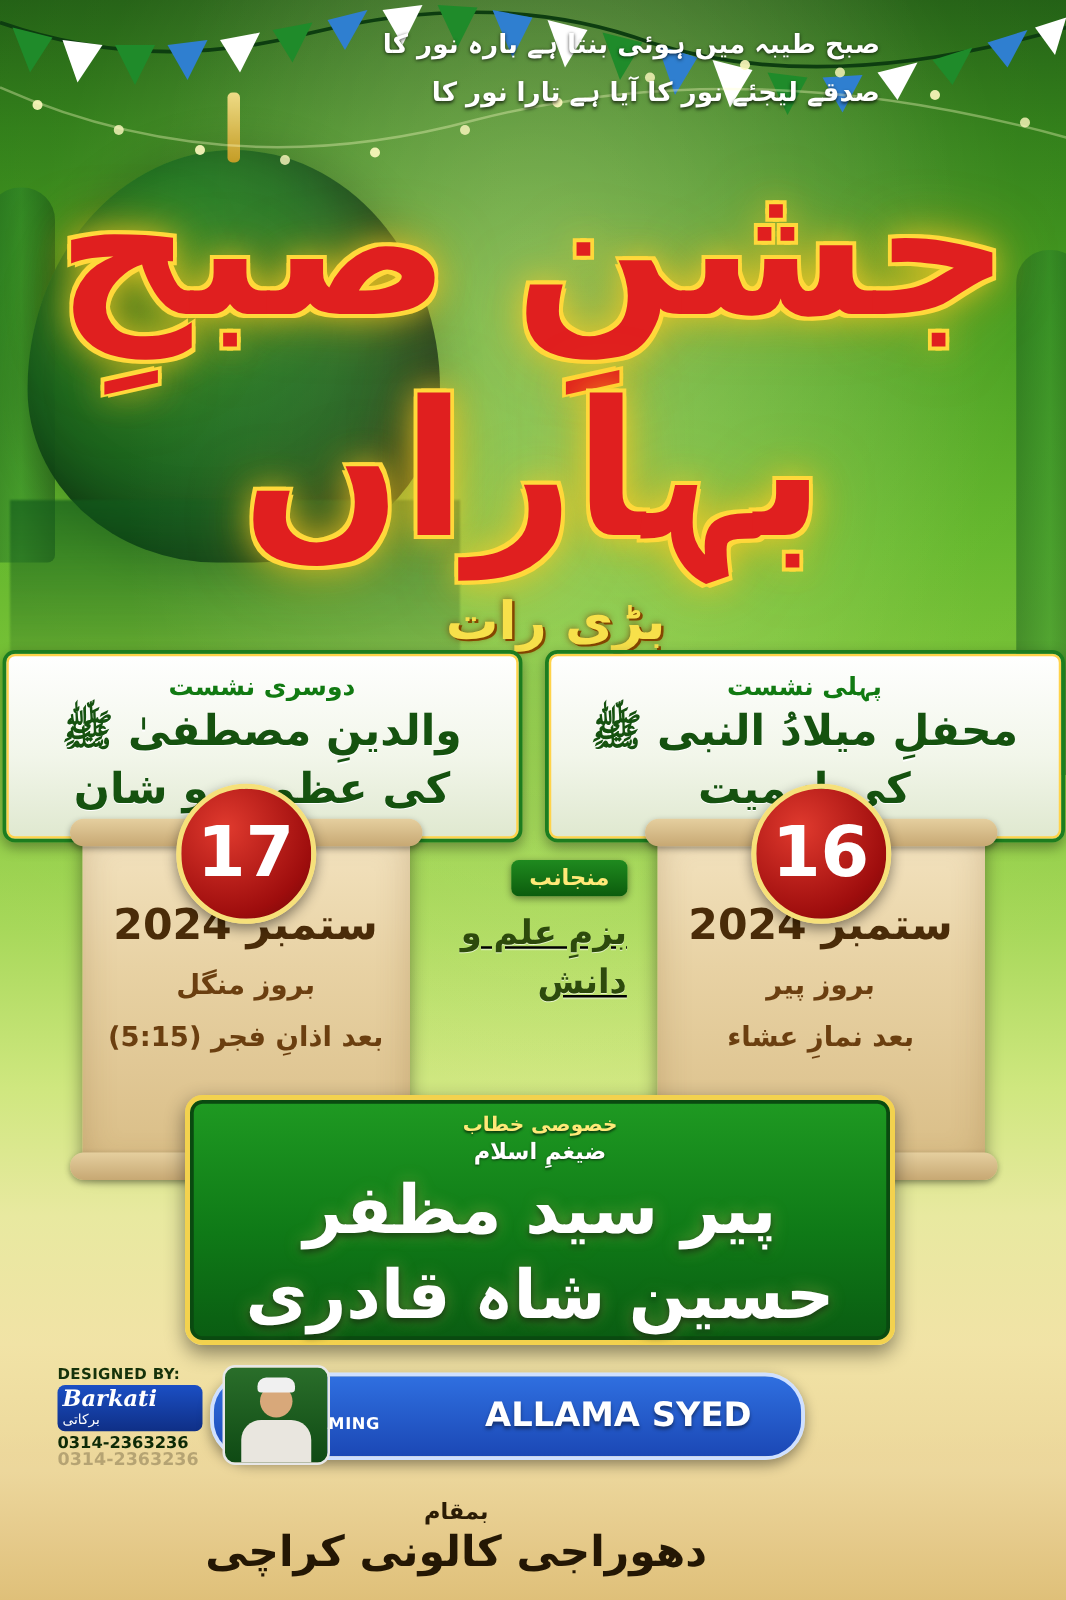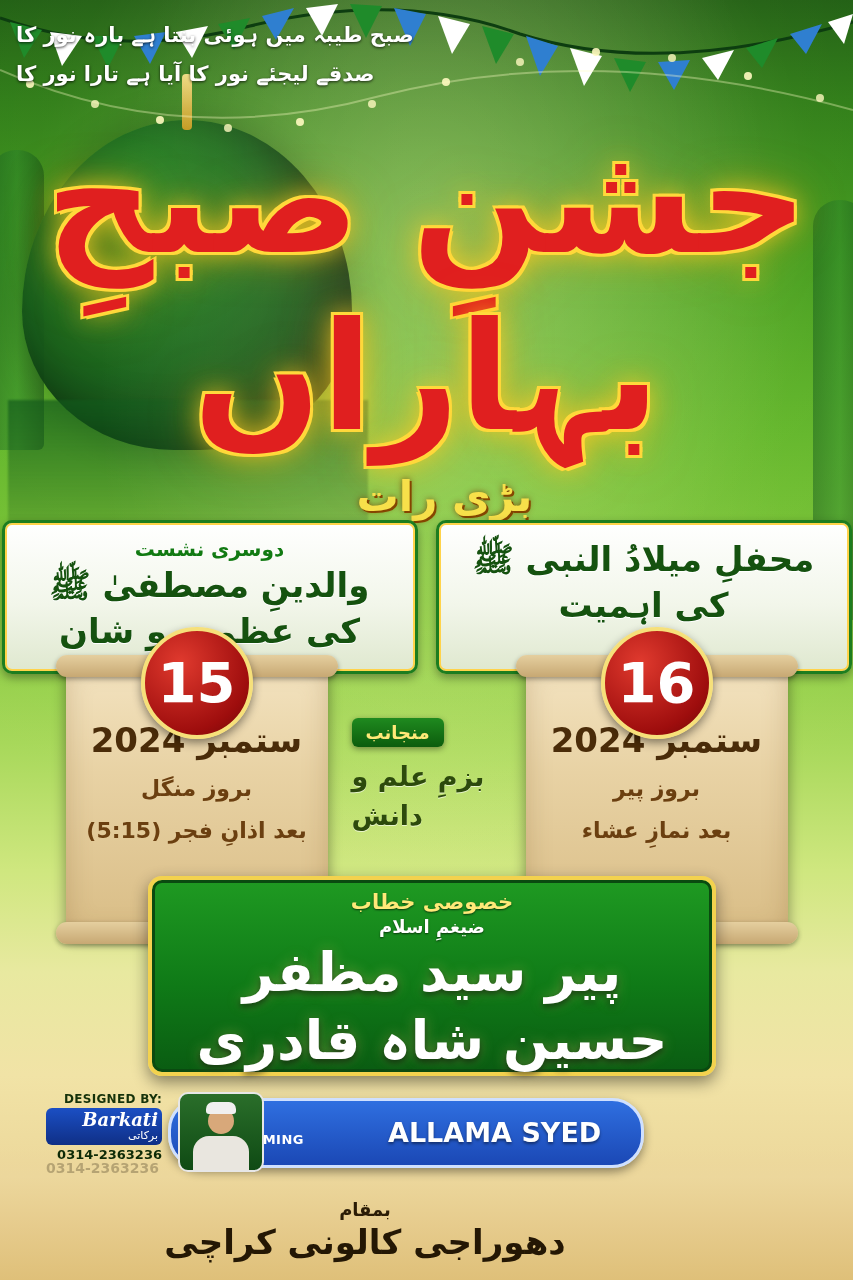--- a/index.html
+++ b/index.html
@@ -121,22 +121,22 @@
     font-size: 42px;
     font-weight: bold;
     color: #f7e04a;
     text-shadow: 0 0 6px rgba(120,60,0,0.8), 2px 2px 0 #8a4a00;
     padding-left: 36px;
   }
 
   
   .couplet {
     position: absolute;
-    top: 16px; left: 16px; width: 703px;
-    text-align: left;
+    top: 16px; left: 1px; width: 703px;
+    text-align: right;
     direction: rtl;
     color: #ffffff;
     font-size: 21px;
     line-height: 1.85;
     font-weight: bold;
     text-shadow: 0 1px 3px rgba(0,0,0,0.75);
     z-index: 6;
   }
 
   
@@ -233,23 +233,24 @@
   .dsub {
     margin-top: 12px;
     font-size: 22px;
     font-weight: bold;
     color: #6b3f10;
     line-height: 1.4;
   }
   .mid-badge {
     position: relative;
     width: 150px;
-    margin-top: 88px;
-    direction: rtl;
-    text-align: left;
+    margin-top: 58px;
+    direction: rtl;
+    text-align: right;
+    text-decoration: underline;
   }
   .mid-badge .tag {
     display: inline-block;
     background: linear-gradient(to bottom,#1f8a1f,#0c5c0d);
     color: #ffe978;
     font-size: 18px;
     font-weight: bold;
     padding: 4px 14px;
     border-radius: 6px;
     box-shadow: 0 2px 6px rgba(0,0,0,0.4);
@@ -271,21 +272,21 @@
     background: linear-gradient(to bottom,#1f9a22 0%, #0f7a17 55%, #0a5c12 100%);
     border: 4px solid #f3d24e;
     border-radius: 14px;
     box-shadow: 0 6px 16px rgba(0,0,0,0.45), inset 0 0 0 3px #0a4a10;
     direction: rtl;
     text-align: center;
     padding-top: 10px;
     z-index: 5;
   }
   .speaker-panel .khitab {
-    font-size: 21px;
+    font-size: 16px;
     font-weight: bold;
     color: #ffe978;
     text-shadow: 0 1px 2px rgba(0,0,0,0.6);
   }
   .speaker-panel .zeegham {
     font-size: 18px;
     font-weight: bold;
     color: #ffffff;
     margin-top: 2px;
     text-shadow: 0 1px 2px rgba(0,0,0,0.6);
@@ -377,21 +378,21 @@
     width: 56px; height: 34px;
     border-radius: 16px 16px 0 0;
     background: #e9e6df;
   }
 
   
   .designer {
     position: absolute;
     left: 46px; top: 1092px;
     width: 116px;
-    text-align: right;
+    text-align: left;
     z-index: 6;
   }
   .designer .dby {
     font-size: 12px;
     font-weight: bold;
     color: #15320a;
     letter-spacing: 0.3px;
   }
   .designer .dlogo {
     margin-top: 2px;
@@ -526,20 +527,21 @@
     <div>صدقے لیجئے نور کا آیا ہے تارا نور کا</div>
   </div>
 
   <div class="title-wrap">
     <div class="title-main">جشنِ صبحِ بہاراں</div>
     <div class="title-sub">بڑی رات</div>
   </div>
 
   <div class="sessions">
     <div class="session">
+      <div class="kicker">پہلی نشست</div>
       <div class="line">محفلِ میلادُ النبی ﷺ کی اہمیت</div>
     </div>
     <div class="session">
       <div class="kicker">دوسری نشست</div>
       <div class="line">والدینِ مصطفیٰ ﷺ کی عظمت و شان</div>
     </div>
   </div>
 
   <div class="dates">
 
@@ -549,21 +551,21 @@
       <div class="dsub">بروز پیر</div>
       <div class="dsub">بعد نمازِ عشاء</div>
     </div>
 
     <div class="mid-badge">
       <div class="tag">منجانب</div>
       <div class="mid-text">بزمِ علم و دانش</div>
     </div>
 
     <div class="scroll-card">
-      <div class="daynum">15</div>
+      <div class="daynum">17</div>
       <div class="dmonth">ستمبر 2024</div>
       <div class="dsub">بروز منگل</div>
       <div class="dsub">بعد اذانِ فجر (5:15)</div>
     </div>
 
   </div>
 
   <div class="speaker-panel">
     <div class="khitab">خصوصی خطاب</div>
     <div class="zeegham">ضیغمِ اسلام</div>

